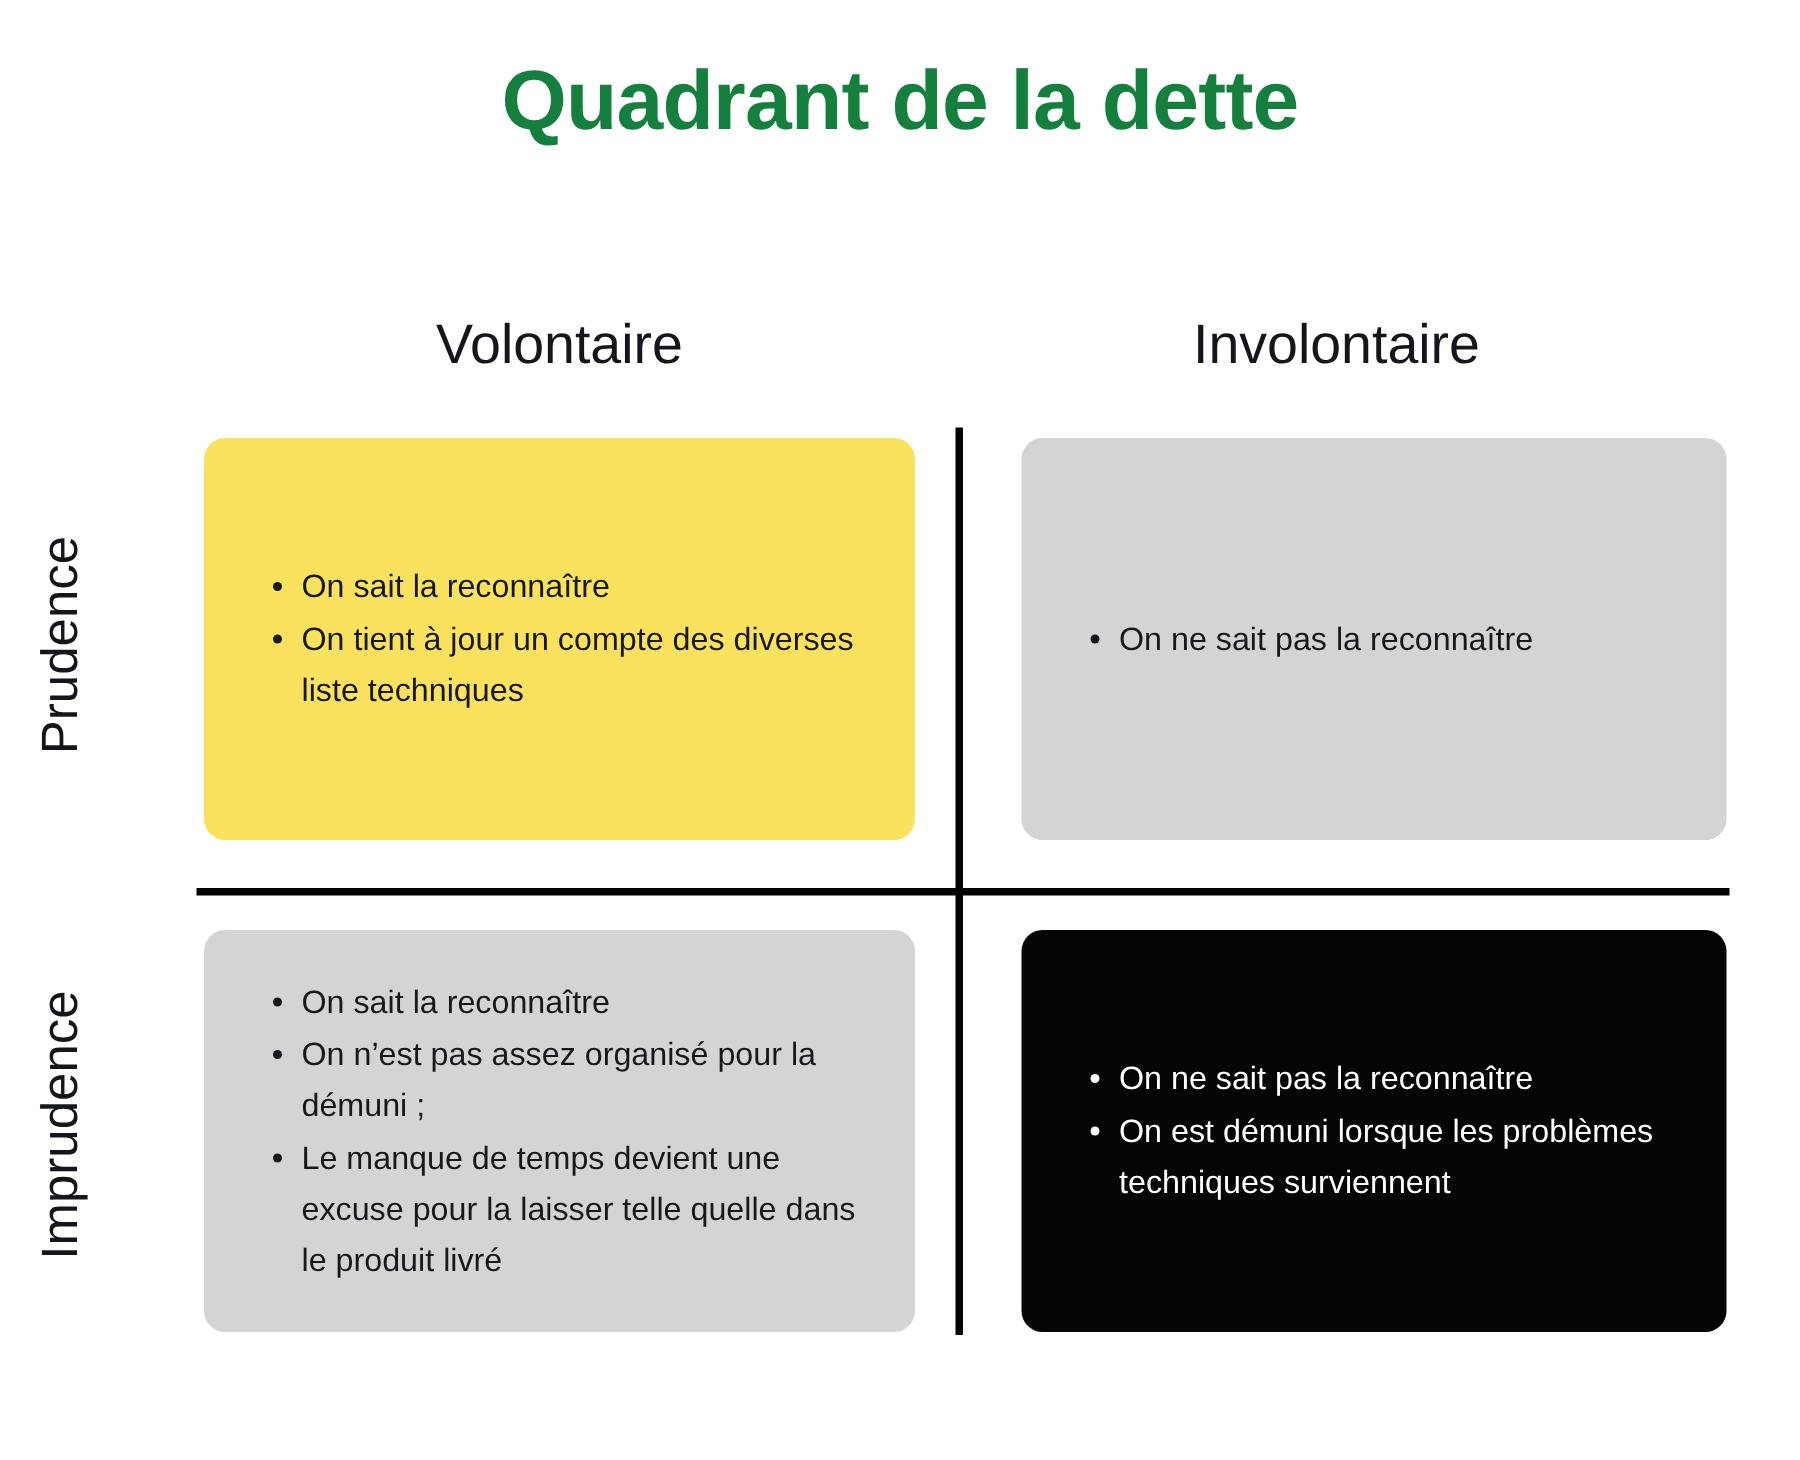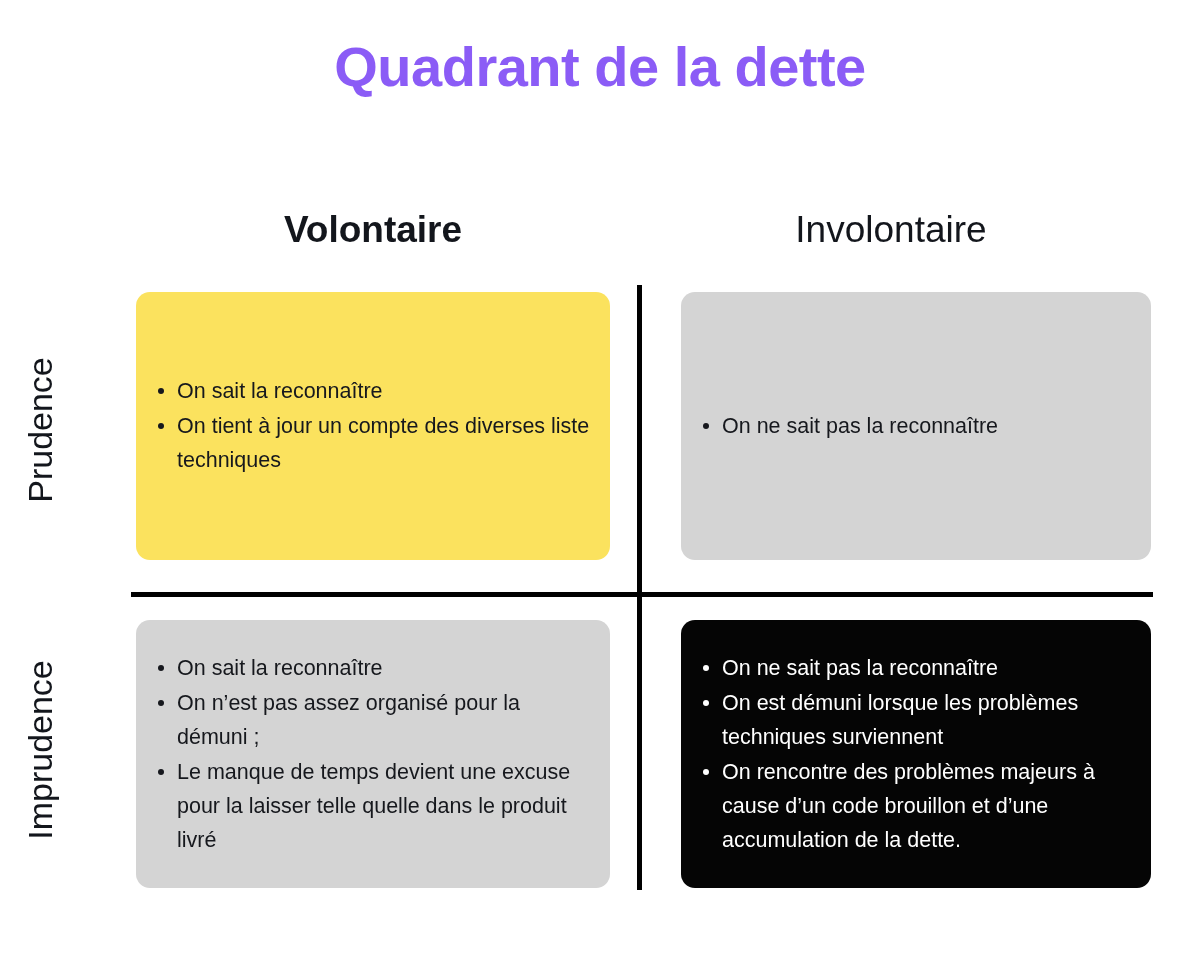--- a/index.html
+++ b/index.html
@@ -17,36 +17,36 @@
 
   
   #page-title {
     position: absolute;
     left: 0;
     top: 36px;
     width: 1200px;
     text-align: center;
     font-size: 56px;
     font-weight: bold;
-    color: #8b5cf6;
+    color: #15803d;
     letter-spacing: -0.5px;
     line-height: 1.1;
   }
 
   
   .col-header {
     position: absolute;
     top: 208px;
     font-size: 37px;
     font-weight: 400;
     color: #13161c;
     text-align: center;
     line-height: 1.2;
   }
-  #col-header-0 { left: 136px; width: 474px; font-weight: bold; }
+  #col-header-0 { left: 136px; width: 474px; }
   #col-header-1 { left: 656px; width: 470px; }
 
   
   .row-label {
     position: absolute;
     left: 0;
     width: 300px;
     font-size: 34px;
     font-weight: 400;
     color: #13161c;
@@ -84,21 +84,21 @@
     display: flex;
     align-items: center;
   }
   #card-0 { left: 136px; top: 292px; width: 474px; height: 268px; background: #fbe25e; }
   #card-1 { left: 681px; top: 292px; width: 470px; height: 268px; background: #d4d4d4; }
   #card-2 { left: 136px; top: 620px; width: 474px; height: 268px; background: #d4d4d4; }
   #card-3 { left: 681px; top: 620px; width: 470px; height: 268px; background: #050505; }
 
   .card ul {
     margin: 0;
-    padding: 0 18px 0 22px;
+    padding: 0 18px 0 46px;
     list-style: none;
     width: 100%;
     box-sizing: border-box;
   }
   .card li {
     position: relative;
     font-size: 21.5px;
     line-height: 34px;
     color: #16181d;
     margin: 0 0 1px 0;
@@ -146,15 +146,14 @@
   <ul>
       <li>On sait la reconnaître</li>
       <li>On n’est pas assez organisé pour la démuni ;</li>
       <li>Le manque de temps devient une excuse pour la laisser telle quelle dans le produit livré</li>
     </ul>
 </div>
 <div class="card" id="card-3">
   <ul>
       <li>On ne sait pas la reconnaître</li>
       <li>On est démuni lorsque les problèmes techniques surviennent</li>
-      <li>On rencontre des problèmes majeurs à cause d’un code brouillon et d’une accumulation de la dette.</li>
     </ul>
 </div>
 
 </body></html>

